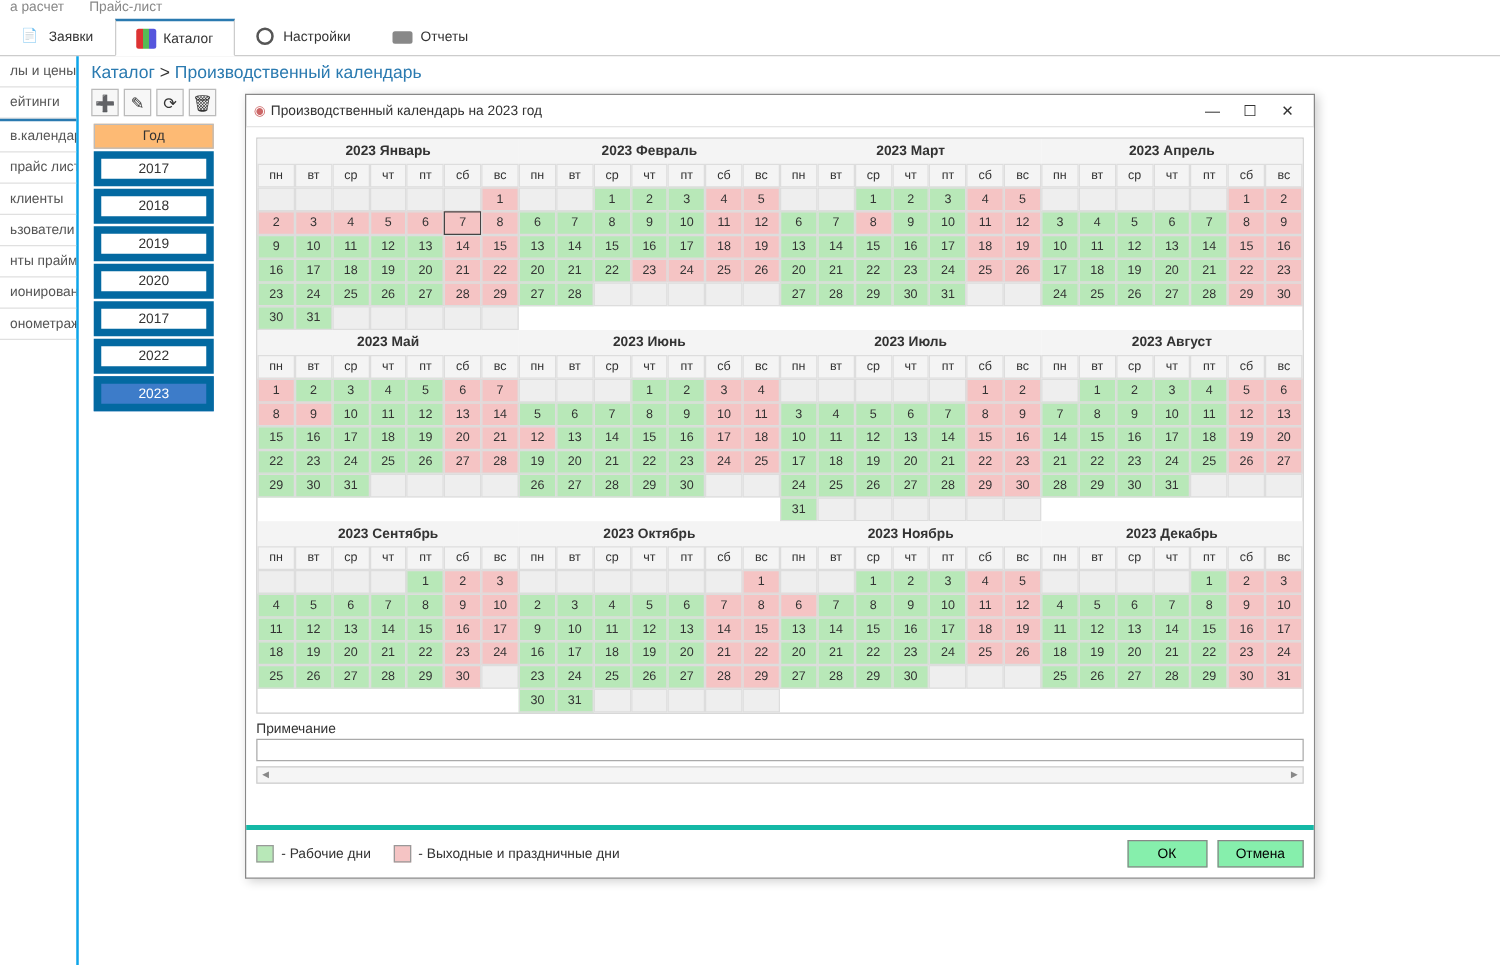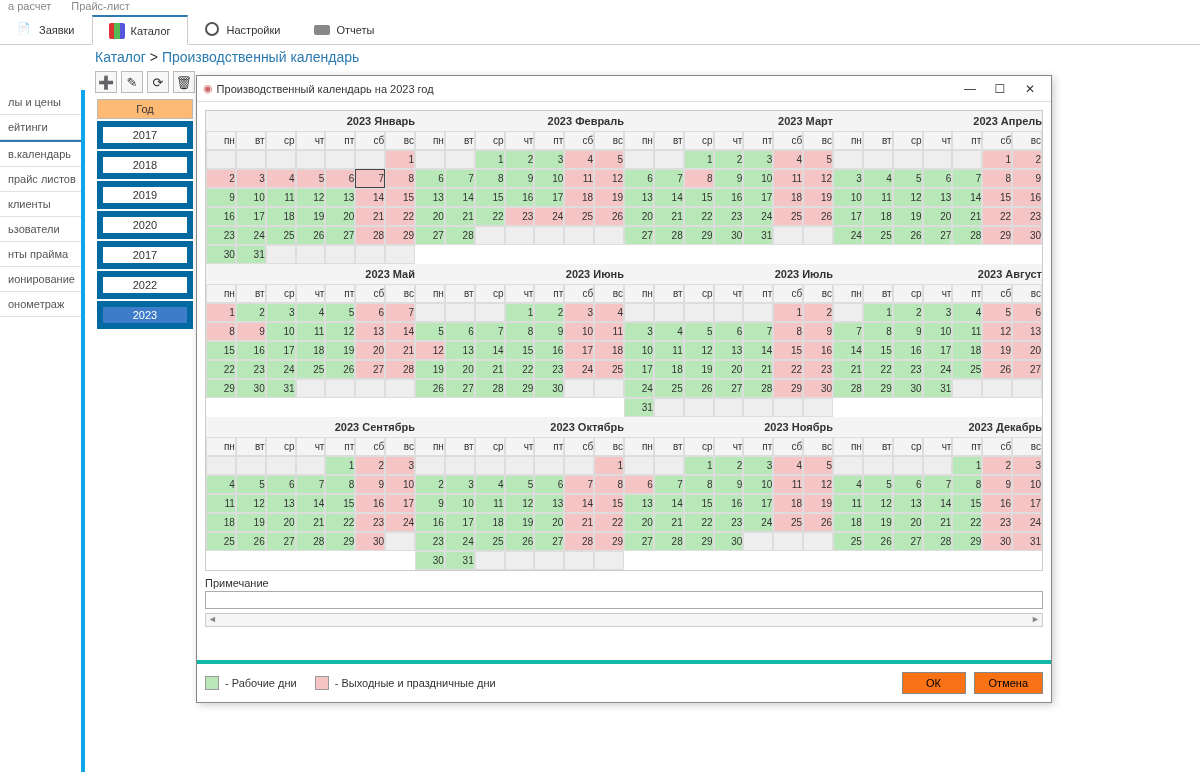--- a/index.html
+++ b/index.html
@@ -3,55 +3,55 @@
 <meta charset="utf-8">
 <style>
 * { box-sizing: border-box; font-family: Arial, sans-serif; }
 body { margin: 0; background: #fff; font-size: 11px; color: #333; overflow: hidden; }
 .topbar { height: 15px; padding: 0 8px; font-size: 11px; color: #888; display: flex; gap: 20px; }
 .tabs { display: flex; border-bottom: 1px solid #ccc; height: 30px; }
 .tab { display: flex; align-items: center; gap: 6px; padding: 0 16px; border: 1px solid transparent; cursor: pointer; }
 .tab.active { border: 1px solid #ccc; border-bottom: 1px solid #fff; border-top: 2px solid #2a7ab0; background: #fff; margin-bottom: -1px; }
 .tab-icon { width: 16px; height: 16px; display: inline-block; }
 .main { display: flex; height: calc(100vh - 45px); }
-.sidebar { width: 85px; border-right: 4px solid #0ea5e9; margin-top: 45px; }
+.sidebar { width: 63px; border-right: 2px solid #0ea5e9; }
 .sidebar-item { padding: 6px 8px; border-bottom: 1px solid #e0e0e0; font-size: 11px; color: #555; cursor: pointer; white-space: nowrap; overflow: hidden; }
 .sidebar-item.active { border-top: 2px solid #2a7ab0; }
 .content { flex: 1; padding: 4px 10px; position: relative; }
 .breadcrumb { font-size: 14px; margin-bottom: 6px; }
 .breadcrumb a { color: #2a7ab0; text-decoration: none; }
 .toolbar { display: flex; gap: 4px; margin-bottom: 4px; }
 .tbtn { width: 22px; height: 22px; border: 1px solid #bbb; background: #f7f7f7; display: flex; align-items: center; justify-content: center; cursor: pointer; font-size: 13px; }
 .year-grid { width: 100px; }
 .year-grid th { background: #fdba74; border: 1px solid #bbb; padding: 3px; font-weight: normal; font-size: 11px; }
 .year-grid td { border: 6px solid #0369a1; padding: 2px 8px; text-align: center; font-size: 11px; cursor: pointer; }
 .year-grid td.selected { background: #3d7cc9; color: #fff; }
 .dialog { position: absolute; left: 196px; top: 75px; width: 856px; height: 628px; background: #fff; border: 1px solid #888; box-shadow: 2px 2px 8px rgba(0,0,0,0.2); display: flex; flex-direction: column; }
 .dlg-title { display: flex; align-items: center; height: 26px; padding: 0 6px; border-bottom: 1px solid #ddd; }
 .dlg-title-text { flex: 1; font-size: 11px; padding-left: 4px; }
 .dlg-btn { width: 30px; height: 20px; display: flex; align-items: center; justify-content: center; cursor: pointer; font-size: 12px; }
 .dlg-body { flex: 1; padding: 8px; overflow: hidden; background: #fff; }
 .cal-container { border: 1px solid #ccc; }
 .cal-row { display: flex; }
-.month { flex: 1; text-align: right; }
+.month { flex: 1; text-align: center; }
 .month-header { font-size: 11px; padding: 4px 0; font-weight: bold; background: #f4f4f4; }
 .days { display: grid; grid-template-columns: repeat(7, 1fr); }
 .dh { font-size: 10px; padding: 3px 0; border: 1px solid #ddd; background: #f4f4f4; }
 .day { font-size: 10px; padding: 3px 0; border: 1px solid #ddd; cursor: pointer; }
 .w { background: #b8e8b8; }
 .h { background: #f5c4c4; }
 .e { background: #eee; }
 .t { border: 1px solid #444; }
 .note-label { font-size: 11px; margin-top: 6px; margin-bottom: 2px; }
 .note-input { width: 100%; border: 1px solid #aaa; height: 18px; padding: 2px; font-size: 11px; }
 .scroll-strip { height: 14px; border: 1px solid #ccc; margin-top: 4px; background: #f5f5f5; display: flex; justify-content: space-between; padding: 0 2px; font-size: 9px; color: #888; }
 .dlg-footer { display: flex; align-items: center; padding: 8px; border-top: 4px solid #14b8a6; gap: 6px; font-size: 11px; }
 .legend-box { width: 14px; height: 14px; border: 1px solid #999; }
 .footer-btns { margin-left: auto; display: flex; gap: 8px; }
-.fbtn { min-width: 64px; padding: 4px 14px; border: 1px solid #888; background: #f97316; cursor: pointer; font-size: 11px; }
+.fbtn { min-width: 64px; padding: 4px 14px; border: 1px solid #888; background: #86efac; cursor: pointer; font-size: 11px; }
 .book-icon { display:inline-block; width:16px; height:16px; background: linear-gradient(to right, #d33 0 33%, #5b5 33% 66%, #55d 66% 100%); border-radius: 2px;}
 .gear-icon { display:inline-block; width:14px; height:14px; border: 2px solid #555; border-radius: 50%; }
 .printer-icon { display:inline-block; width:16px; height:10px; background:#888; border-radius:2px; margin-top:3px;}
 </style>
 </head>
 <body>
 
 <div class="topbar">
   <span>а расчет</span>
   <span>Прайс-лист</span>

